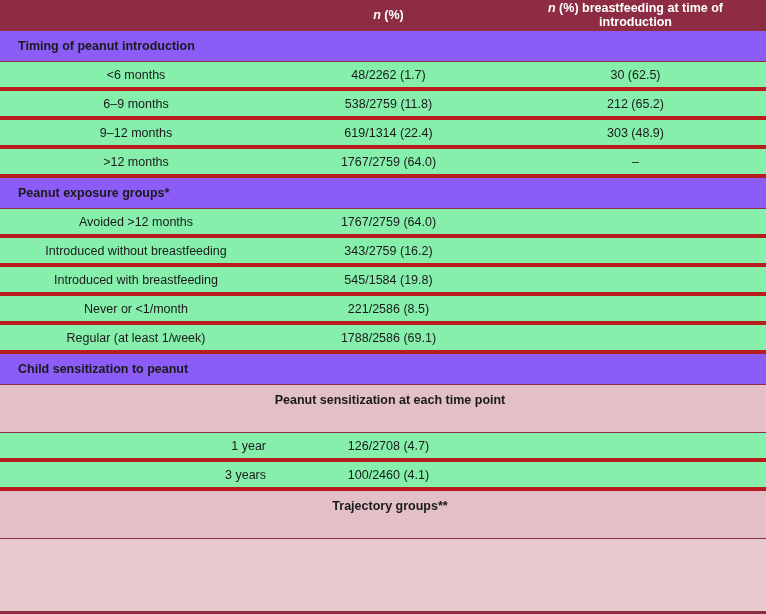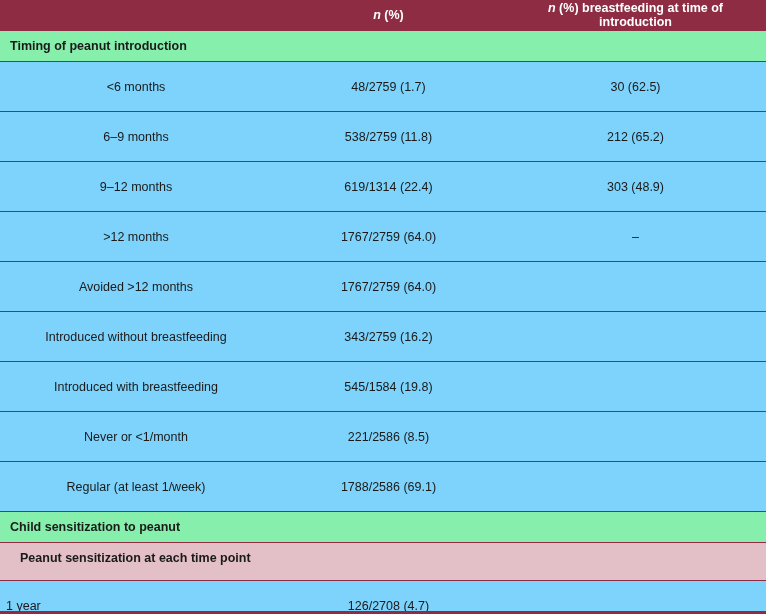--- a/index.html
+++ b/index.html
@@ -41,49 +41,49 @@
     border: none;
   }
   thead th.blank-head {
     background: #8d2c42;
   }
   thead th em {
     font-style: italic;
   }
 
   tbody tr.section-row td {
-    background: #86efac;
+    background: #8b5cf6;
     font-weight: bold;
     height: 24px;
-    padding: 3px 10px;
+    padding: 3px 18px;
     border-top: 1px solid #8d2c42;
     border-bottom: 1px solid #8d2c42;
     text-align: left;
   }
   tbody tr.subsection-row td {
     background: #e3bfc7;
     font-weight: bold;
     height: 24px;
-    padding: 3px 6px 10px 20px;
+    padding: 3px 6px 20px 20px;
     border-top: 1px solid #8d2c42;
     border-bottom: 1px solid #8d2c42;
-    text-align: left;
+    text-align: center;
   }
   tbody tr.data-row td {
-    background: #7dd3fc;
+    background: #86efac;
     height: 25px;
-    padding: 12px 6px;
-    border-bottom: 1px solid #b91c1c;
+    padding: 0 6px;
+    border-bottom: 4px solid #b91c1c;
     vertical-align: middle;
   }
   tbody tr.data-row td.label {
     text-align: center;
   }
   tbody tr.data-row td.label.indent2 {
-    text-align: left;
+    text-align: right;
   }
   tbody tr.data-row td.num {
     text-align: center;
   }
   tbody tr.data-row:last-child td {
     border-bottom: none;
   }
   .bottom-rule {
     position: absolute;
     left: 0;
@@ -109,37 +109,40 @@
         <th><em>n</em><span> (%)</span></th>
         <th><em>n</em><span> (%) breastfeeding at time of introduction</span></th>
       </tr>
     </thead>
     <tbody id="table-body">
         <tr class="section-row">
           <td colspan="3">Timing of peanut introduction</td>
         </tr>
         <tr class="data-row">
           <td class="label">&lt;6 months</td>
-          <td class="num">48/2759 (1.7)</td>
+          <td class="num">48/2262 (1.7)</td>
           <td class="num">30 (62.5)</td>
         </tr>
         <tr class="data-row">
           <td class="label">6–9 months</td>
           <td class="num">538/2759 (11.8)</td>
           <td class="num">212 (65.2)</td>
         </tr>
         <tr class="data-row">
           <td class="label">9–12 months</td>
           <td class="num">619/1314 (22.4)</td>
           <td class="num">303 (48.9)</td>
         </tr>
         <tr class="data-row">
           <td class="label">&gt;12 months</td>
           <td class="num">1767/2759 (64.0)</td>
           <td class="num">–</td>
+        </tr>
+        <tr class="section-row">
+          <td colspan="3">Peanut exposure groups*</td>
         </tr>
         <tr class="data-row">
           <td class="label">Avoided &gt;12 months</td>
           <td class="num">1767/2759 (64.0)</td>
           <td class="num"></td>
         </tr>
         <tr class="data-row">
           <td class="label">Introduced without breastfeeding</td>
           <td class="num">343/2759 (16.2)</td>
           <td class="num"></td>

